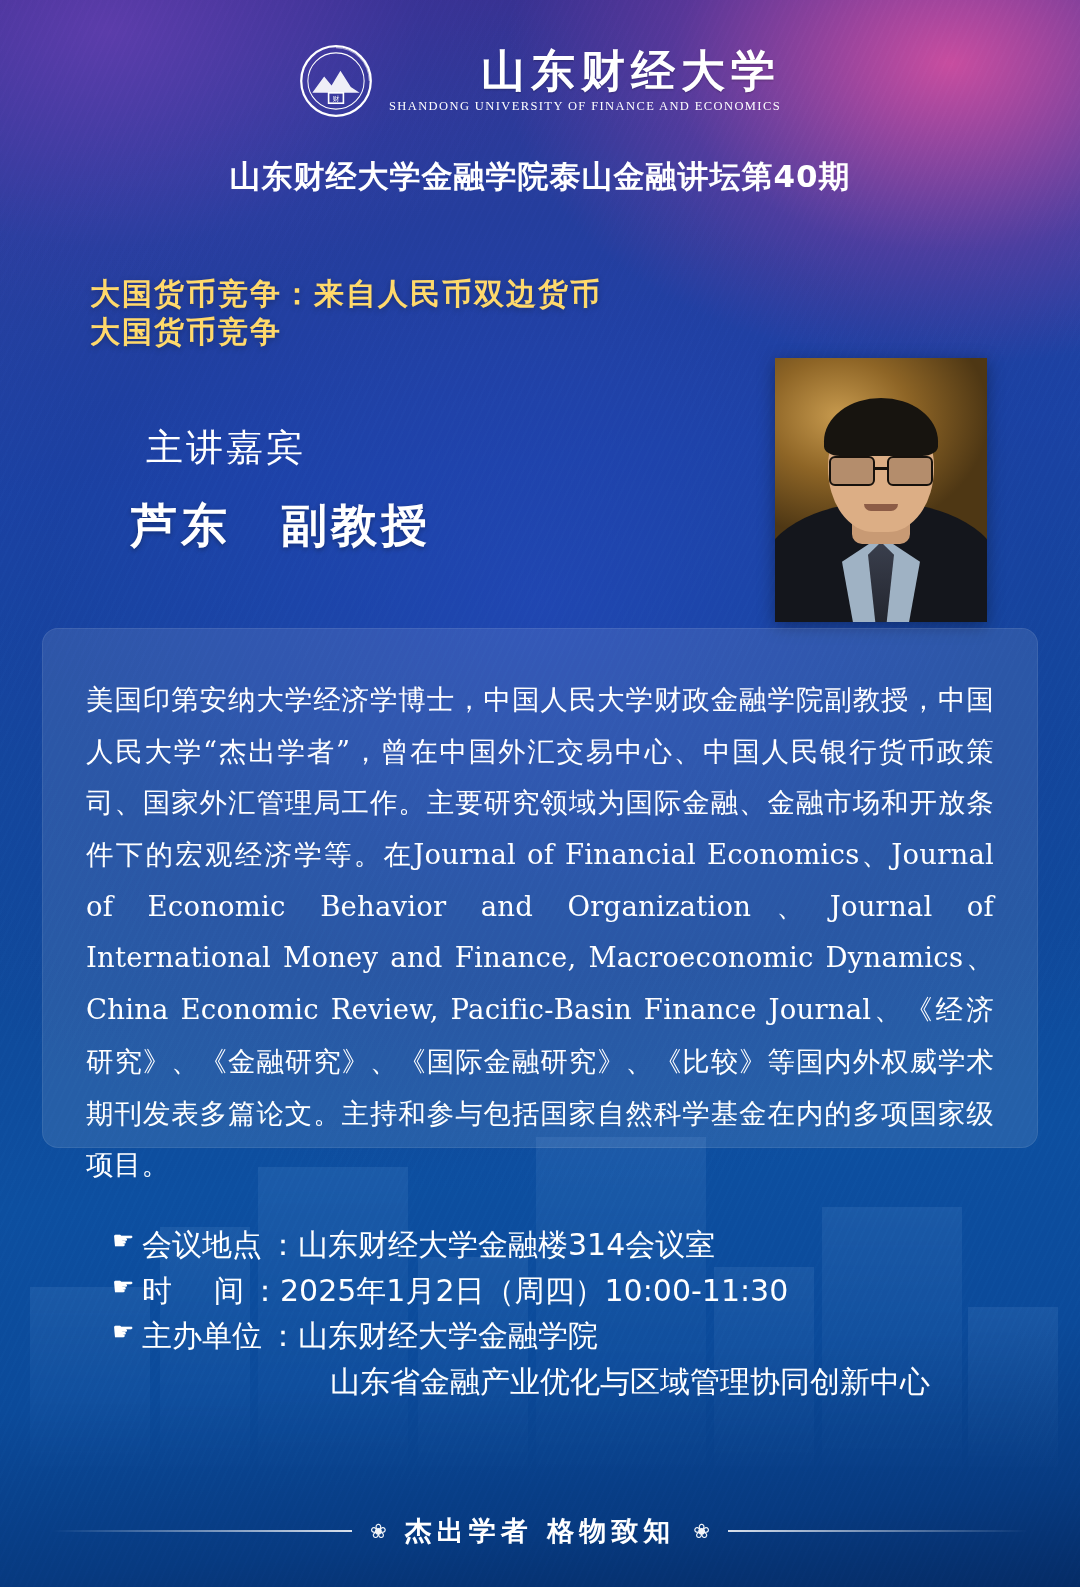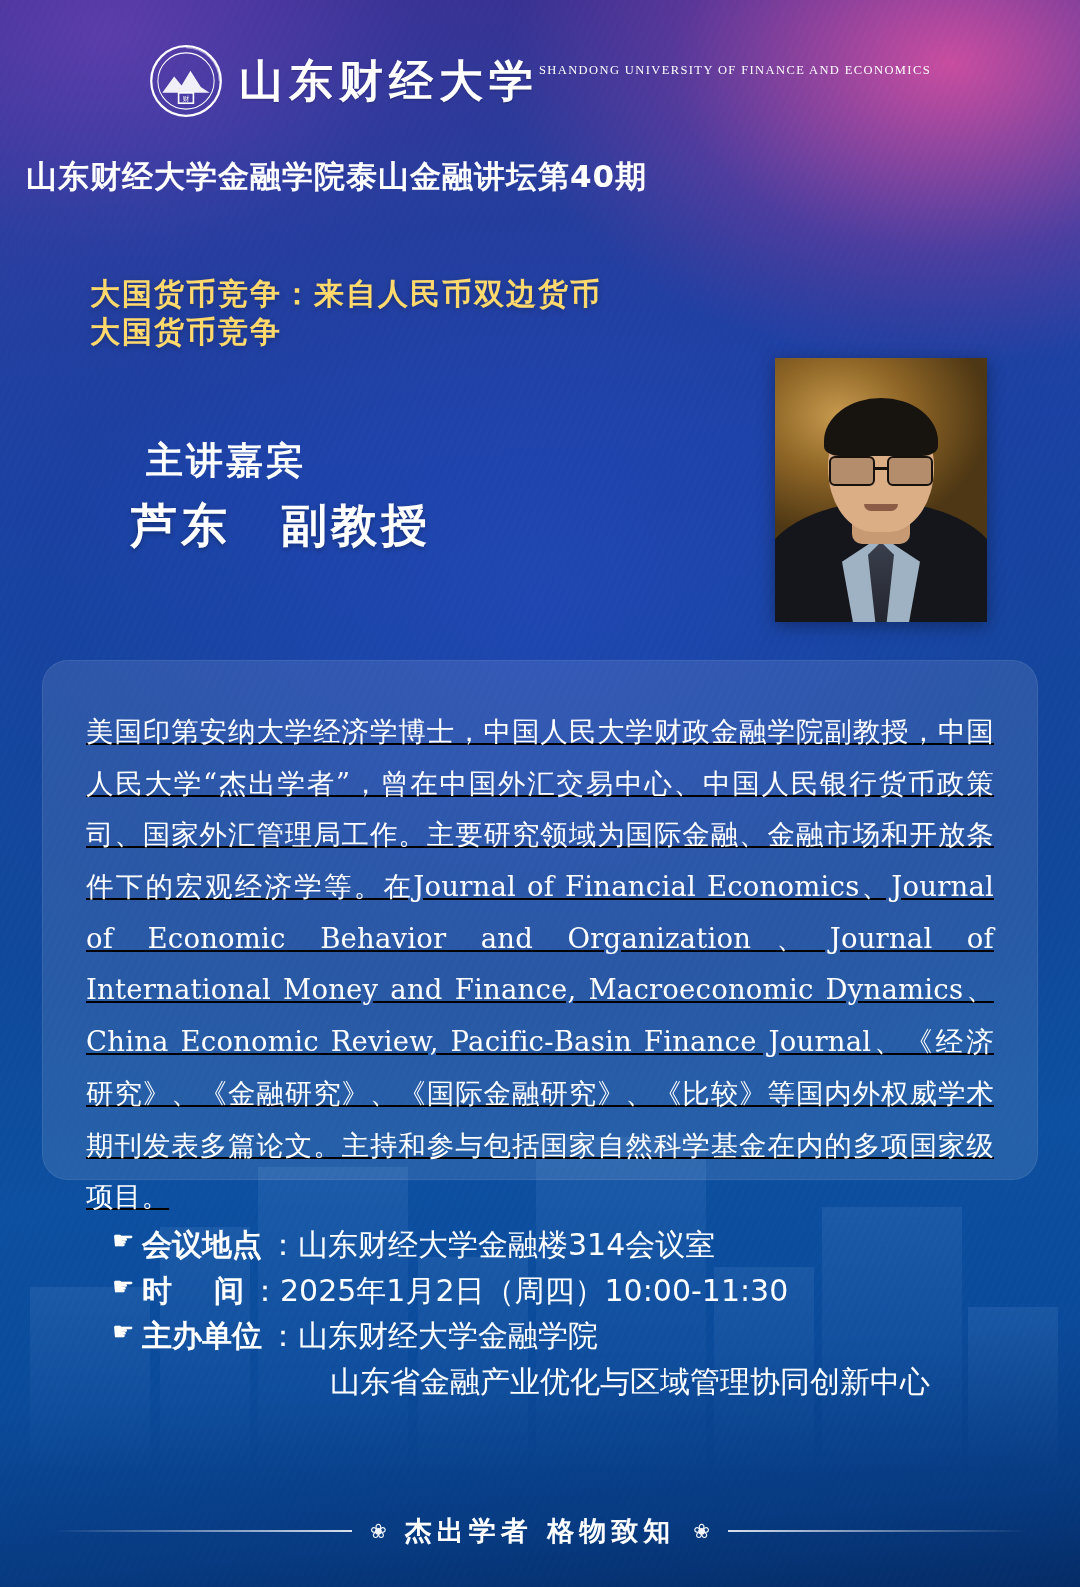--- a/index.html
+++ b/index.html
@@ -58,23 +58,23 @@
     align-items: center;
     gap: 16px;
   }
   .logo-mark {
     width: 74px;
     height: 74px;
     flex: none;
   }
   .logo-text {
     display: flex;
-    flex-direction: row;
+    flex-direction: column;
     justify-content: center;
-    align-items: flex-start;
+    align-items: flex-end;
   }
   .logo-cn {
     font-family: "DejaVu Serif", serif;
     font-weight: bold;
     font-size: 44px;
     letter-spacing: 6px;
     color: #ffffff;
     line-height: 1.05;
     white-space: nowrap;
     text-shadow: 0 1px 2px rgba(0,0,0,0.25);
@@ -87,28 +87,27 @@
     margin-top: 5px;
     white-space: nowrap;
   }
 
   
   .series {
     position: absolute;
     top: 156px;
     left: 0;
     right: 0;
-    text-align: left;
+    text-align: center;
     color: #ffffff;
     font-family: "DejaVu Sans", sans-serif;
     font-weight: bold;
     font-size: 31px;
     letter-spacing: 1px;
     white-space: nowrap;
-    padding-left: 26px;
   }
 
   
   .title {
     position: absolute;
     top: 275px;
     left: 90px;
     width: 900px;
     text-align: left;
     color: #ffd96b;
@@ -119,27 +118,27 @@
     letter-spacing: 2px;
     text-shadow: 0 2px 6px rgba(0,0,0,0.25);
   }
   .title .line2 {
     display: block;
   }
 
   
   .speaker-label {
     position: absolute;
-    top: 436px;
+    top: 423px;
     left: 146px;
     color: #ffffff;
     font-family: "DejaVu Sans", sans-serif;
     font-size: 37px;
     letter-spacing: 3px;
-    font-weight: bold;
+    font-weight: normal;
   }
   .speaker-name {
     position: absolute;
     top: 495px;
     left: 131px;
     color: #ffffff;
     font-family: "DejaVu Sans", sans-serif;
     font-weight: bold;
     font-size: 46px;
     letter-spacing: 4px;
@@ -259,27 +258,26 @@
     height: 7px;
     transform: translateX(-50%);
     border-radius: 0 0 18px 18px;
     background: #8c5c46;
   }
 
   
   .bio {
     position: absolute;
     left: 42px;
-    top: 660px;
+    top: 628px;
     width: 996px;
     height: 520px;
-    border-radius: 26px;
+    border-radius: 16px;
     background: rgba(255,255,255,0.10);
     box-shadow: inset 0 0 0 1px rgba(255,255,255,0.08);
-    text-decoration: underline;
   }
   .bio p {
     margin: 0;
     padding: 46px 44px 0 44px;
     color: #ffffff;
     font-family: "DejaVu Serif", "Liberation Serif", serif;
     font-size: 27.5px;
     line-height: 1.88;
     text-align: justify;
     letter-spacing: 0.2px;
@@ -302,21 +300,20 @@
     white-space: nowrap;
   }
   .info .hand {
     flex: none;
     width: 30px;
     font-size: 25px;
     line-height: 1.52;
   }
   .info .k {
     flex: none;
-    font-weight: bold;
   }
   .info .k .sp {
     display: inline-block;
     width: 42px;
   }
   .info .v {
     margin-left: 6px;
   }
   .info .sub {
     padding-left: 218px;

